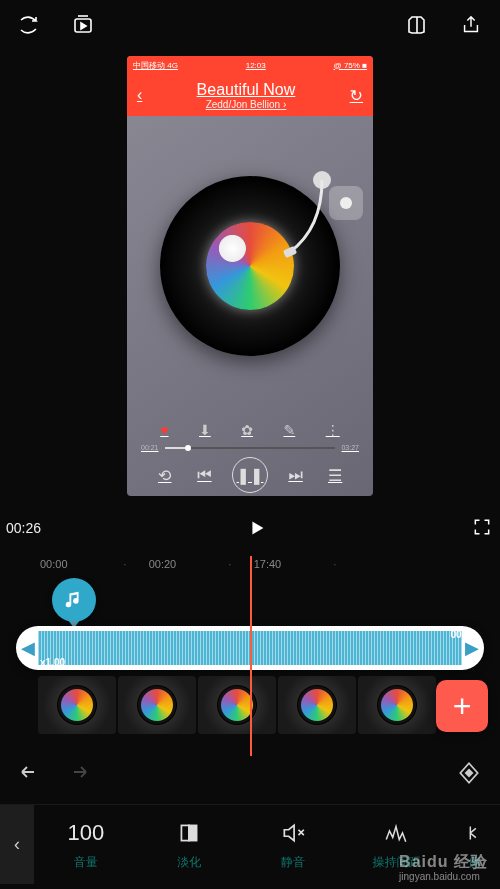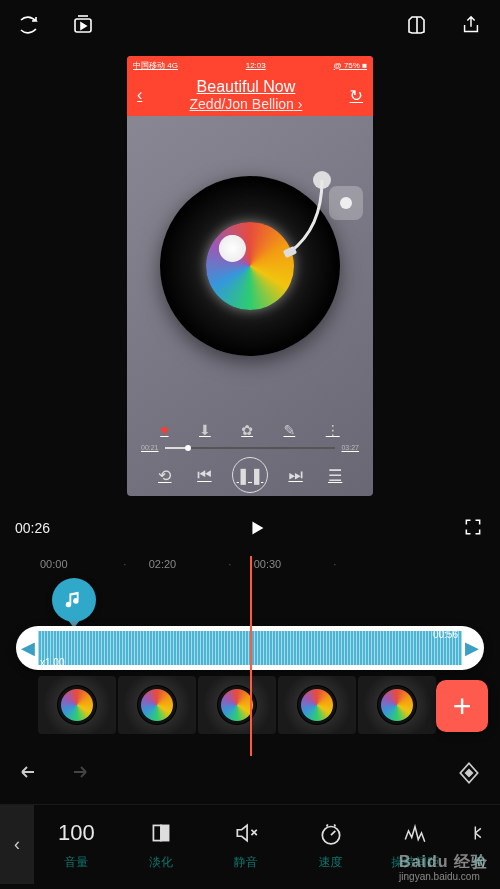--- a/index.html
+++ b/index.html
@@ -53,21 +53,21 @@
       background: #ff4530;
       height: 42px;
       display: flex;
       align-items: center;
       justify-content: space-between;
       padding: 0 10px;
       color: #fff;
     }
     .phone-title { text-align: center; }
     .phone-title .t1 { font-size: 16px; font-weight: 500; }
-    .phone-title .t2 { font-size: 14px; opacity: 0.9; }
+    .phone-title .t2 { font-size: 10px; opacity: 0.9; }
     .phone-body {
       flex: 1;
       position: relative;
       height: 300px;
       display: flex;
       align-items: center;
       justify-content: center;
     }
     .vinyl-wrap { position: relative; width: 180px; height: 180px; }
     .vinyl {
@@ -111,21 +111,21 @@
     .progress-bar::before{content:'';position:absolute;left:0;top:0;height:2px;width:12%;background:#ddd;}
     .progress-bar::after{content:'';position:absolute;left:12%;top:-2px;width:6px;height:6px;border-radius:50%;background:#fff;}
     .phone-controls2{ display:flex; justify-content:space-around; align-items:center; padding:0 18px 12px;color:#ddd;}
     .ctrl-btn{ width:24px;height:24px;display:flex;align-items:center;justify-content:center;}
     .ctrl-play{ width:36px;height:36px;border:1.5px solid #ddd;border-radius:50%;display:flex;align-items:center;justify-content:center;}
 
     
     .playback-row {
       display: flex;
       align-items: center;
-      padding: 8px 15px 14px;
+      padding: 8px 6px 14px;
       gap: 12px;
     }
     .time-label { font-size: 14px; color: #eee;}
     .playback-row .spacer{flex:1;}
     .play-main { width:28px;height:28px;display:flex;align-items:center;justify-content:center;}
     .fullscreen-btn{ width:22px;height:22px;}
 
     
     .timeline {
       padding: 2px 0 8px;
@@ -155,22 +155,22 @@
       height:44px; background:#fff; border-radius:22px;
       display:flex;align-items:center;padding:0 4px;
       box-shadow:0 2px 8px rgba(0,0,0,0.4);
     }
     .clip-handle{ width:16px;display:flex;align-items:center;justify-content:center;color:#3a9fc4;font-size:18px;}
     .clip-wave{
       flex:1; height:34px; background:#4db5d4; margin:0 2px;
       position:relative; overflow:hidden;
       background-image: repeating-linear-gradient(90deg, rgba(255,255,255,0.5) 0 1px, transparent 1px 3px);
     }
-    .clip-duration{ position:absolute; right:26px; top:3px; font-size:10px; color:#fff; font-weight:400;}
-    .clip-speed{ position:absolute; left:24px; bottom:2px; font-size:10px; color:#fff; font-weight:400;}
+    .clip-duration{ position:absolute; right:8px; top:3px; font-size:10px; color:#fff; font-weight:700;}
+    .clip-speed{ position:absolute; left:24px; bottom:2px; font-size:10px; color:#fff; font-weight:700;}
 
     .video-track{ display:flex; gap:2px; padding:0 38px; position:relative;}
     .thumb{
       width:78px;height:58px; border-radius:4px;
       background:radial-gradient(circle at 50% 50%, #222 0%, #111 38%, #000 40%, #2a2a2a 42%, #1a1a1a 70%);
       position:relative; overflow:hidden;
       display:flex;align-items:center;justify-content:center;
     }
     .thumb::after{
       content:'';width:32px;height:32px;border-radius:50%;
@@ -309,22 +309,22 @@
   <div class="fullscreen-btn">
     <svg width="20" height="20" viewBox="0 0 24 24" fill="none" stroke="#fff" stroke-width="1.8">
         <path d="M4 9V4h5M20 9V4h-5M4 15v5h5M20 15v5h-5"></path>
       </svg>
   </div>
 </div>
 
 <div class="timeline">
   <div class="ruler">
     <span>00:00</span>
-    <span class="dot">02:20</span>
-    <span class="dot">00:30</span>
+    <span class="dot">00:20</span>
+    <span class="dot">17:40</span>
     <span class="dot"></span>
   </div>
   <div class="playhead"></div>
 
   <div class="music-marker">
     <svg width="22" height="22" viewBox="0 0 24 24" fill="#fff">
         <path d="M9 17a3 3 0 1 1-2-2.83V5l10-2v10a3 3 0 1 1-2-2.83V6l-6 1.2V17z"></path>
       </svg>
   </div>
   <div class="marker-line"></div>
@@ -389,29 +389,20 @@
   <div class="tool">
     <div class="tool-icon">
       <svg width="26" height="26" viewBox="0 0 24 24" fill="none" stroke="#ddd" stroke-width="1.6">
           <path d="M4 9v6h4l5 4V5L8 9H4zM17 9l5 5M22 9l-5 5"></path>
         </svg>
     </div>
     <div class="tool-label">静音</div>
   </div>
   <div class="tool">
     <div class="tool-icon">
-      <svg width="26" height="26" viewBox="0 0 24 24" fill="none" stroke="#ddd" stroke-width="1.6">
-          <circle cx="12" cy="14" r="8"></circle>
-          <path d="M12 14l4-4M8 6l1-2M16 6l-1-2"></path>
-        </svg>
-    </div>
-    <div class="tool-label">速度</div>
-  </div>
-  <div class="tool">
-    <div class="tool-icon">
       <svg width="26" height="26" viewBox="0 0 24 24" fill="none" stroke="#ddd" stroke-width="1.4">
           <path d="M3 18l3-8 3 6 3-10 3 12 3-6 3 8"></path>
         </svg>
     </div>
     <div class="tool-label">操持间距</div>
   </div>
   <div class="tool" style="flex:0.5">
     <div class="tool-icon">
       <svg width="22" height="26" viewBox="0 0 24 24" fill="none" stroke="#ddd" stroke-width="1.6">
           <path d="M8 5v14M14 7l-6 5 6 5"></path>

